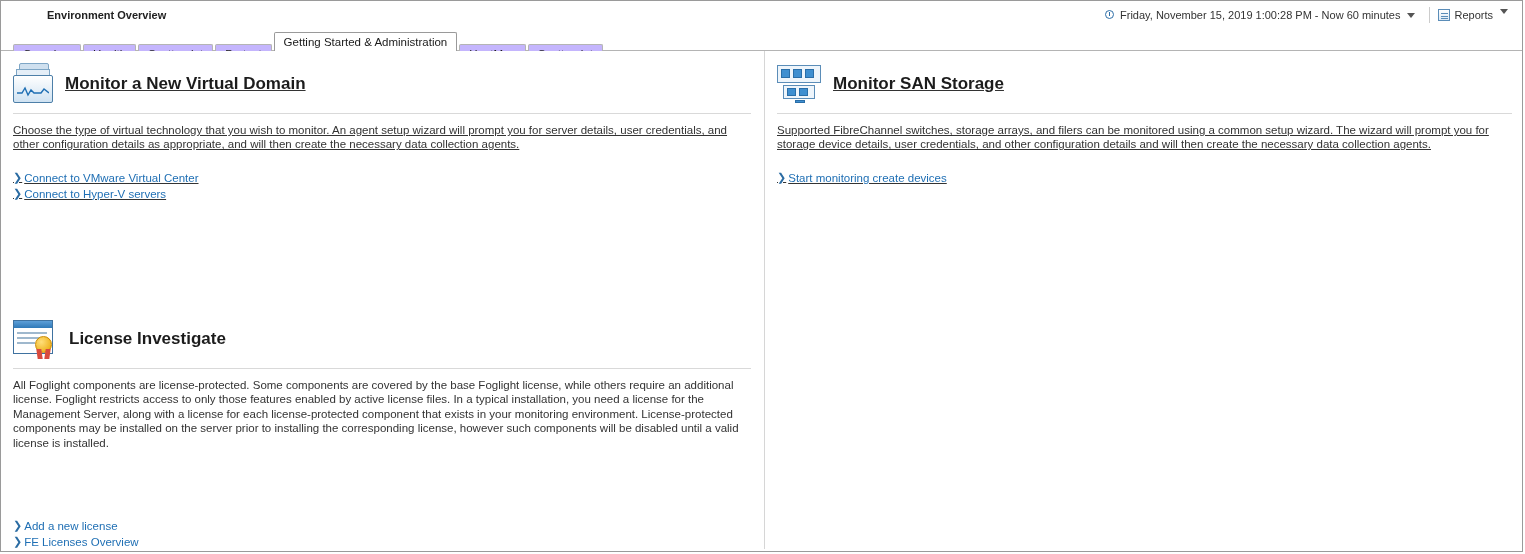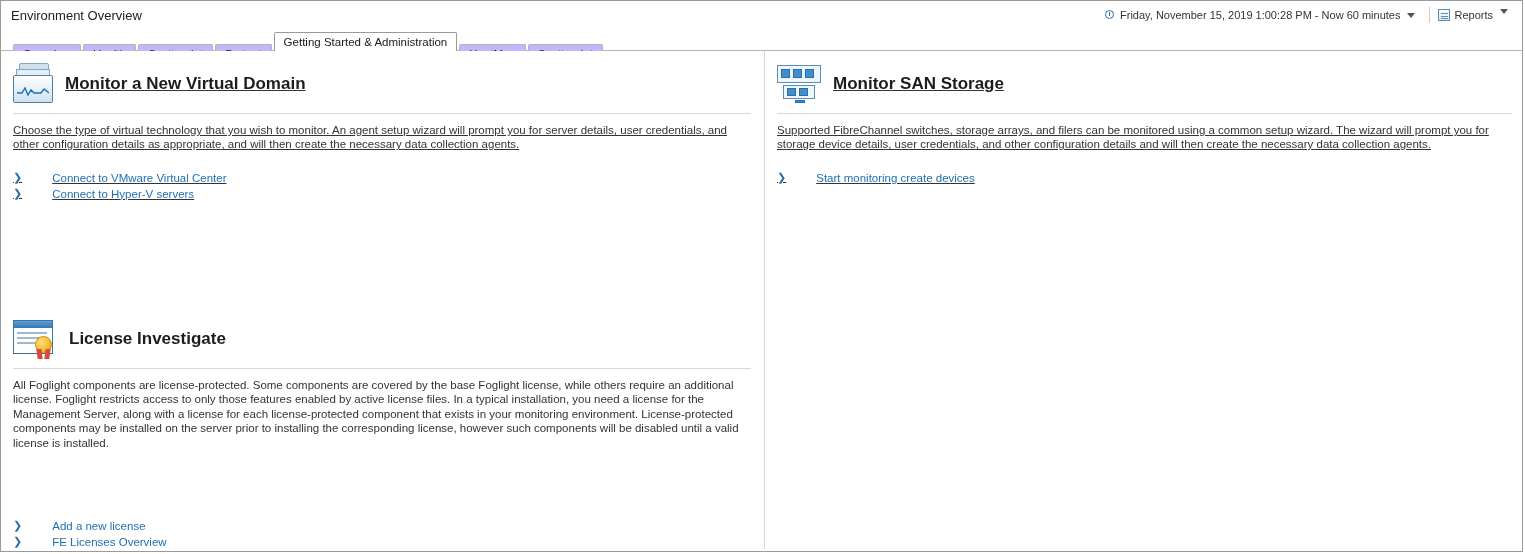--- a/index.html
+++ b/index.html
@@ -29,23 +29,24 @@
     height: 29px;
     display: flex;
     align-items: center;
     justify-content: space-between;
     padding: 0 8px 0 10px;
     box-sizing: border-box;
     background: #ffffff;
     border-bottom: 1px solid #ffffff;
   }
   .title-text {
-    font-size: 13px;
-    font-weight: normal;
+    font-size: 11px;
+    font-weight: bold;
     color: #222;
+    margin-left: 36px;
   }
   .titlebar-right {
     display: flex;
     align-items: center;
     font-size: 11px;
     color: #333;
   }
   .clock-icon {
     display: inline-block;
     width: 12px;
@@ -197,21 +198,20 @@
   }
   .chev {
     color: #2b6ca3;
     font-size: 11px;
     margin-right: 2px;
     line-height: 1;
   }
   .link {
     color: #1f6fb4;
     font-size: 11.5px;
-    margin-left: 28px;
   }
 
   
   .icon-domain {
     width: 42px; height: 42px;
     position: relative;
     flex: 0 0 auto;
   }
   .icon-domain .back {
     position: absolute; left: 6px; top: 0;

